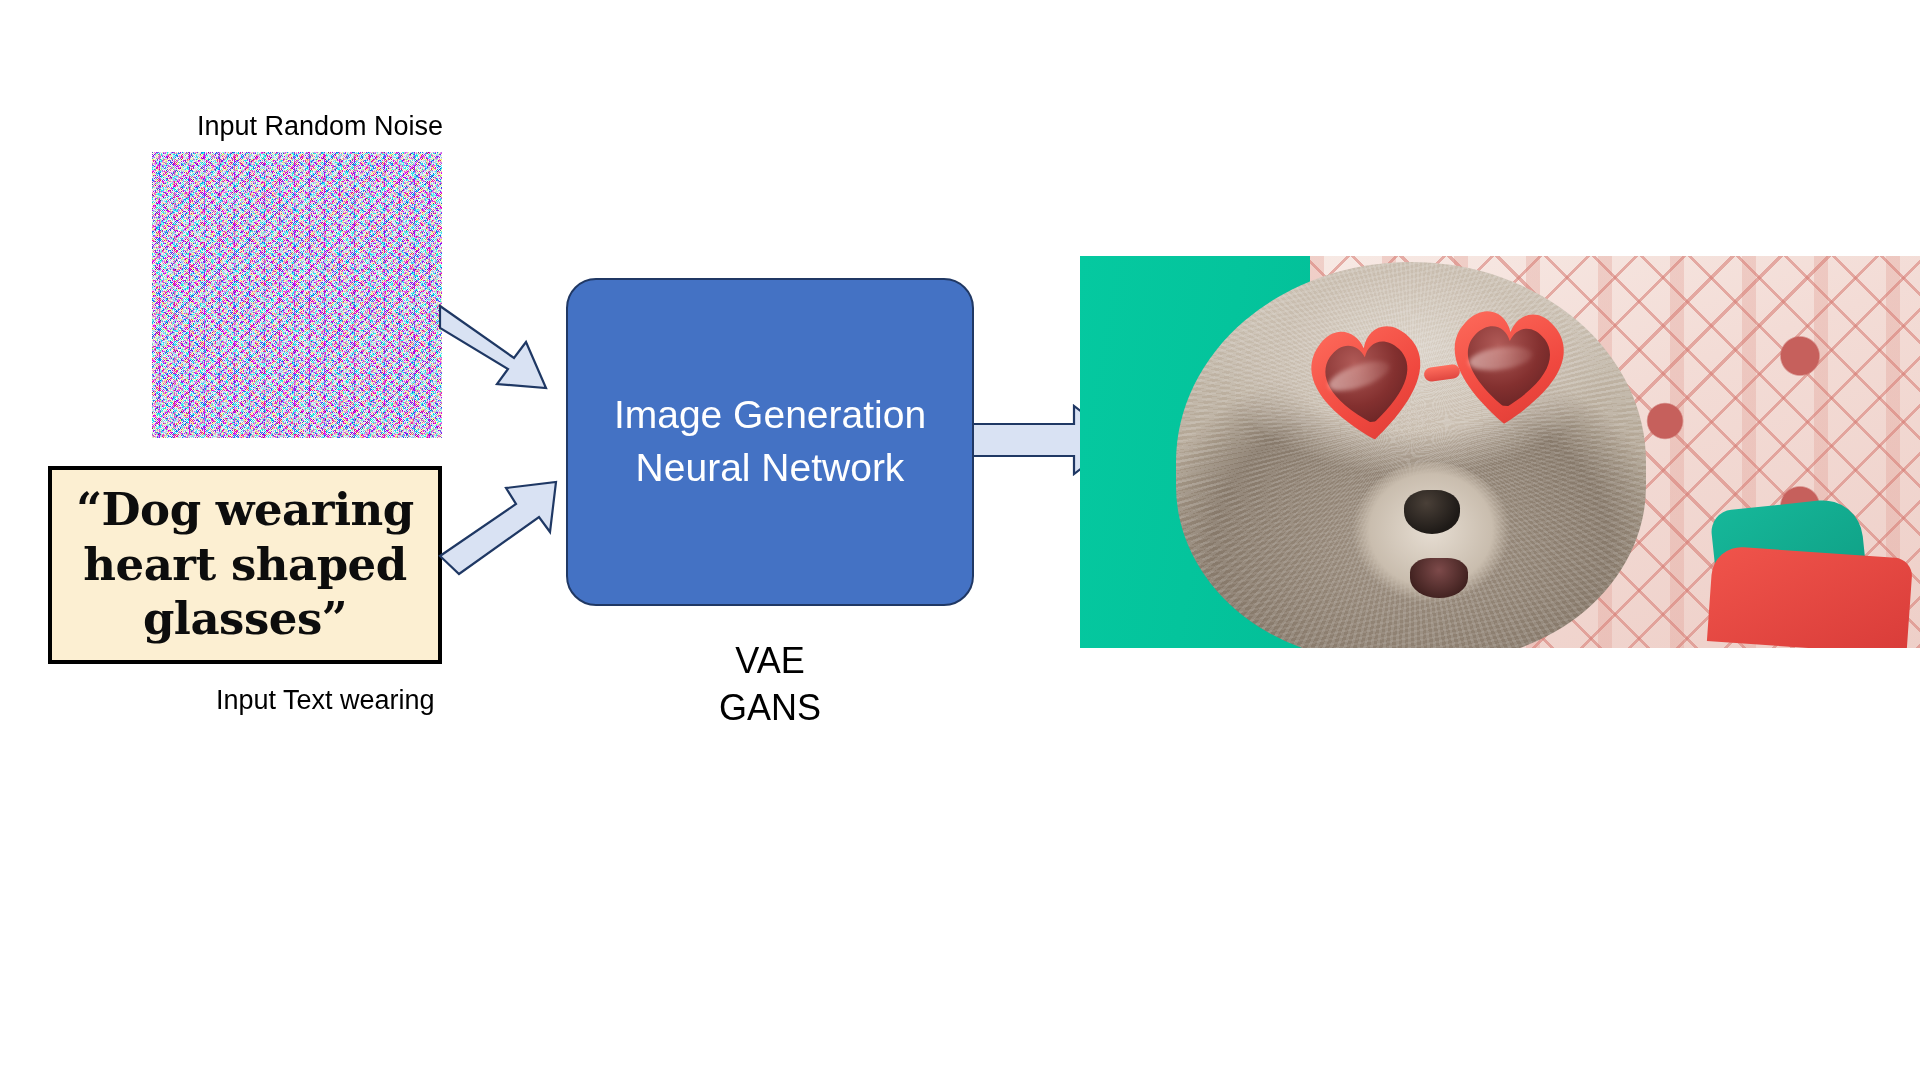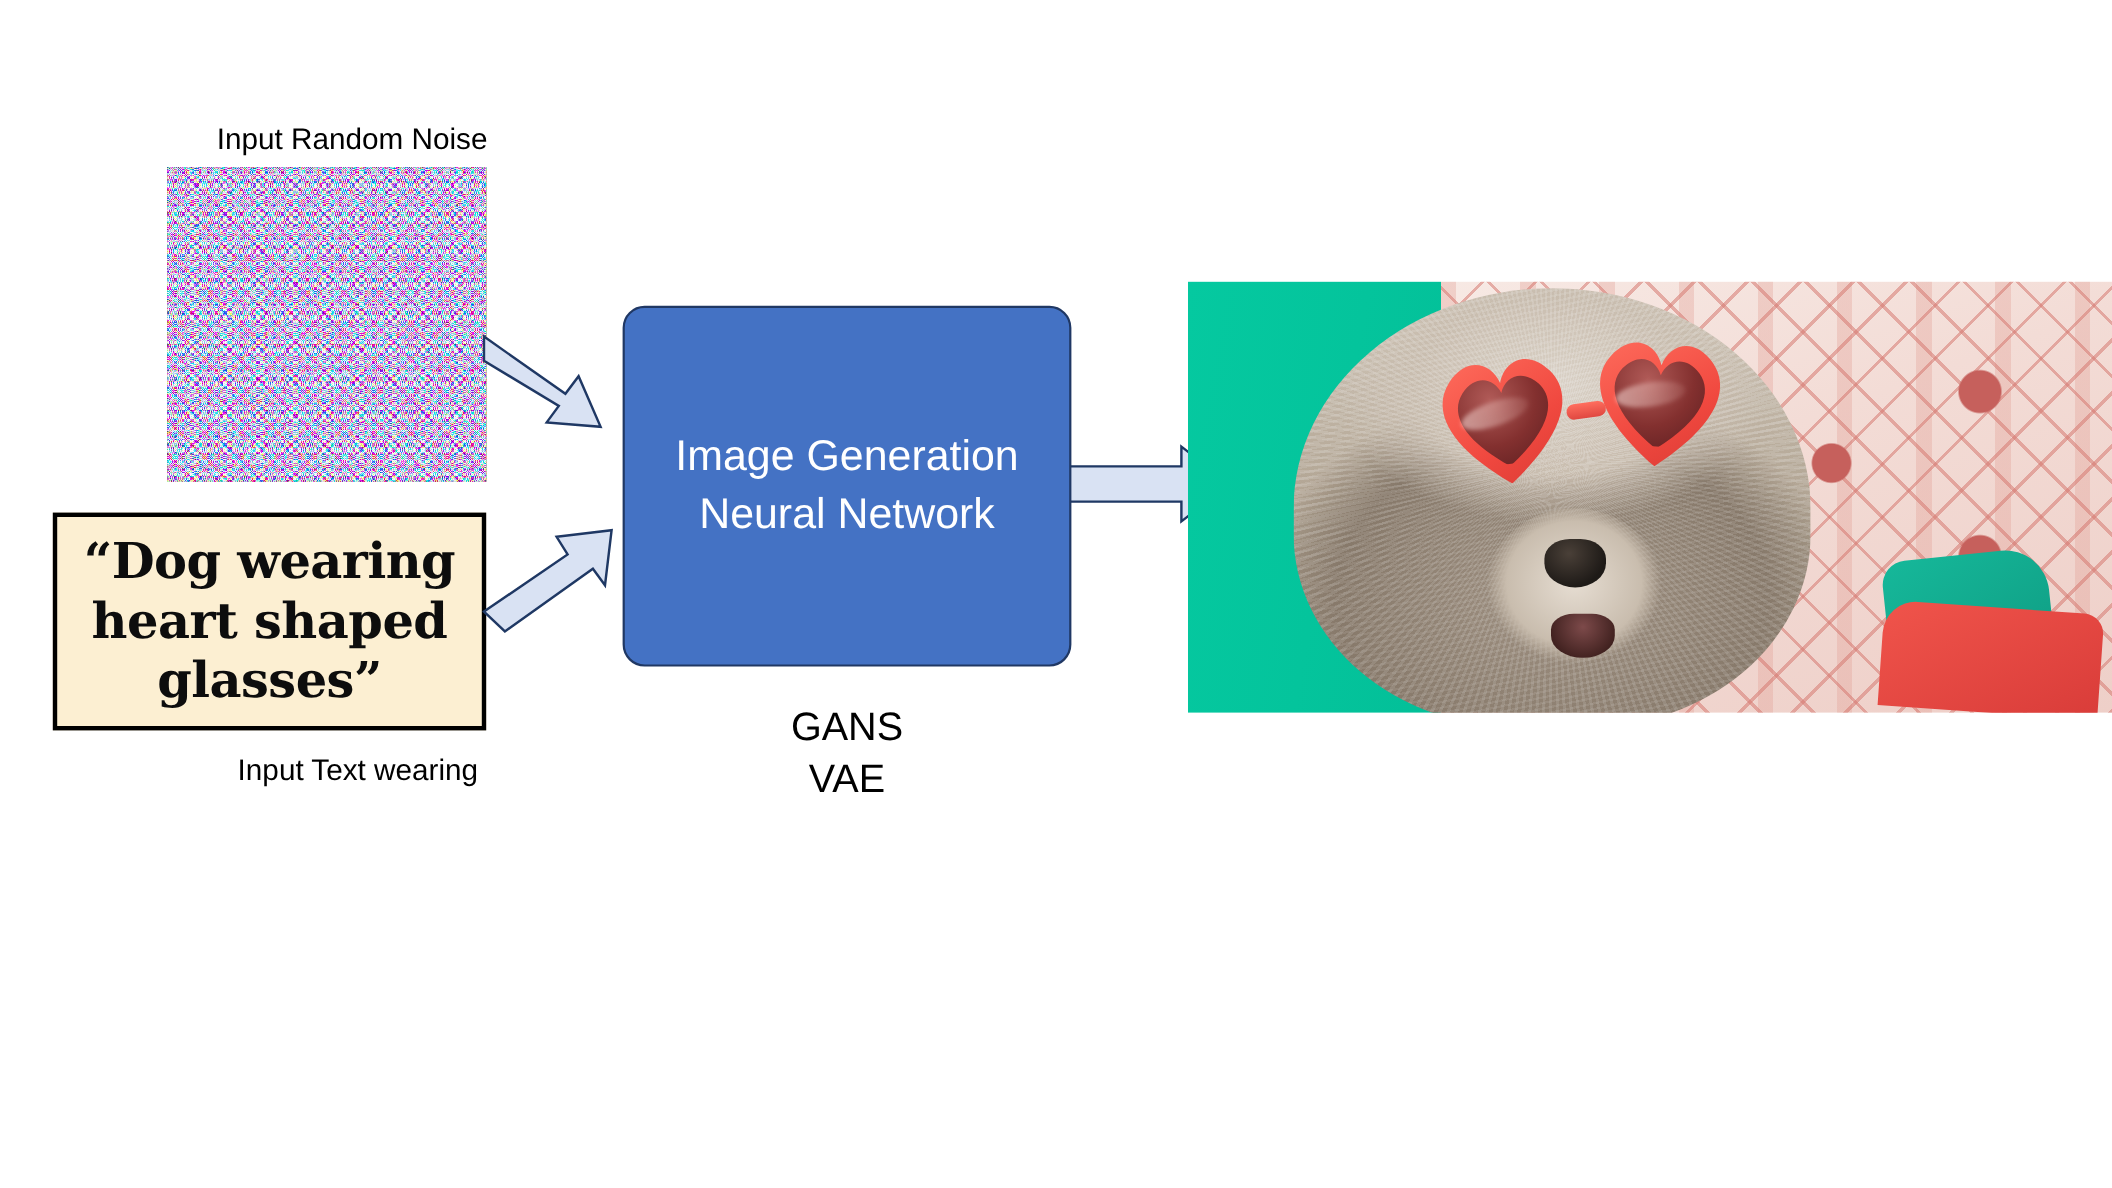--- a/index.html
+++ b/index.html
@@ -112,21 +112,21 @@
 
   
   #nn-box {
     position: absolute;
     left: 566px;
     top: 278px;
     width: 408px;
     height: 328px;
     background: #4472c4;
     border: 2px solid #203864;
-    border-radius: 20px;
+    border-radius: 30px;
     box-sizing: border-box;
     display: flex;
     align-items: center;
     justify-content: center;
   }
   #nn-box-label {
     color: #ffffff;
     font-family: "Liberation Sans", sans-serif;
     font-size: 39px;
     line-height: 1.35;
@@ -334,22 +334,22 @@
   <svg class="arrow-svg" id="arrow-output" style="left:970px; top:404px;" width="150" height="72" viewBox="0 0 150 72">
     <path class="arrow-shape" d="M0 20 L104 20 L104 2 L148 36 L104 70 L104 52 L0 52 Z"></path>
   </svg>
 
   <div id="nn-box">
     <div id="nn-box-label">Image Generation
 Neural Network</div>
   </div>
 
   <div id="model-list">
+    <div class="model-item">VAE</div>
     <div class="model-item">GANS</div>
-    <div class="model-item">VAE</div>
   </div>
 
   <div id="output-photo">
     <div class="ph-teal"></div>
     <div class="ph-fabric">
       <div class="ph-diamond" style="right:60px;  top:40px;  width:120px; height:120px;"></div>
       <div class="ph-diamond" style="right:60px;  top:190px; width:120px; height:120px;"></div>
       <div class="ph-diamond" style="right:200px; top:110px; width:110px; height:110px;"></div>
     </div>
     <div class="ph-green-cloth"></div>

